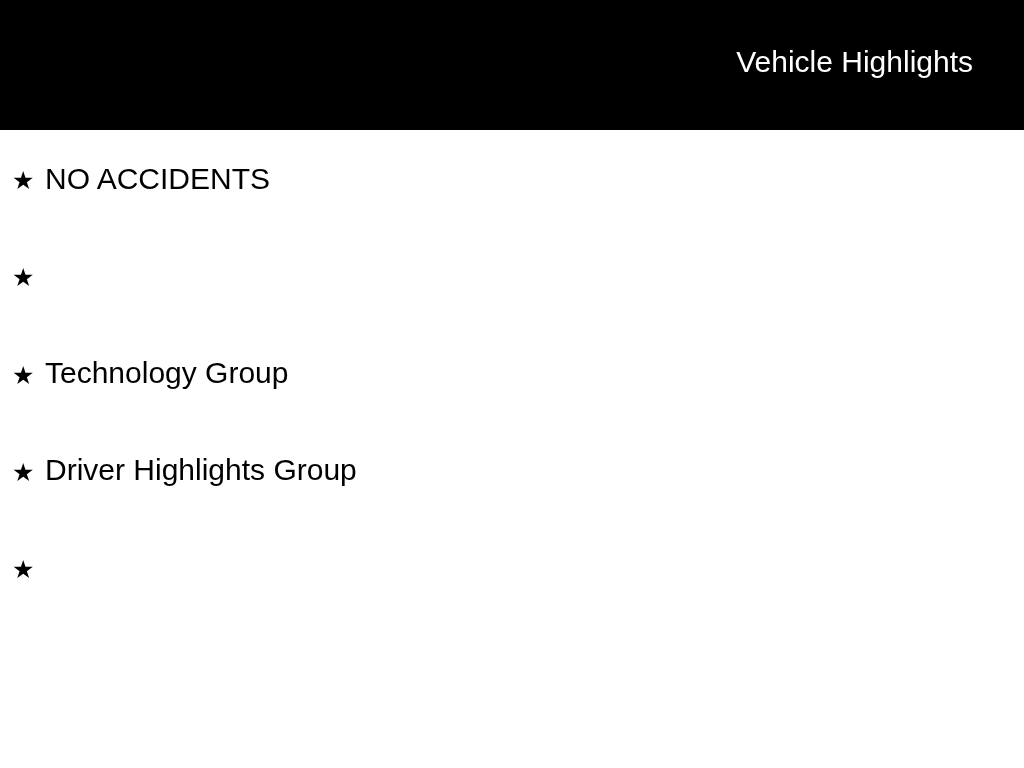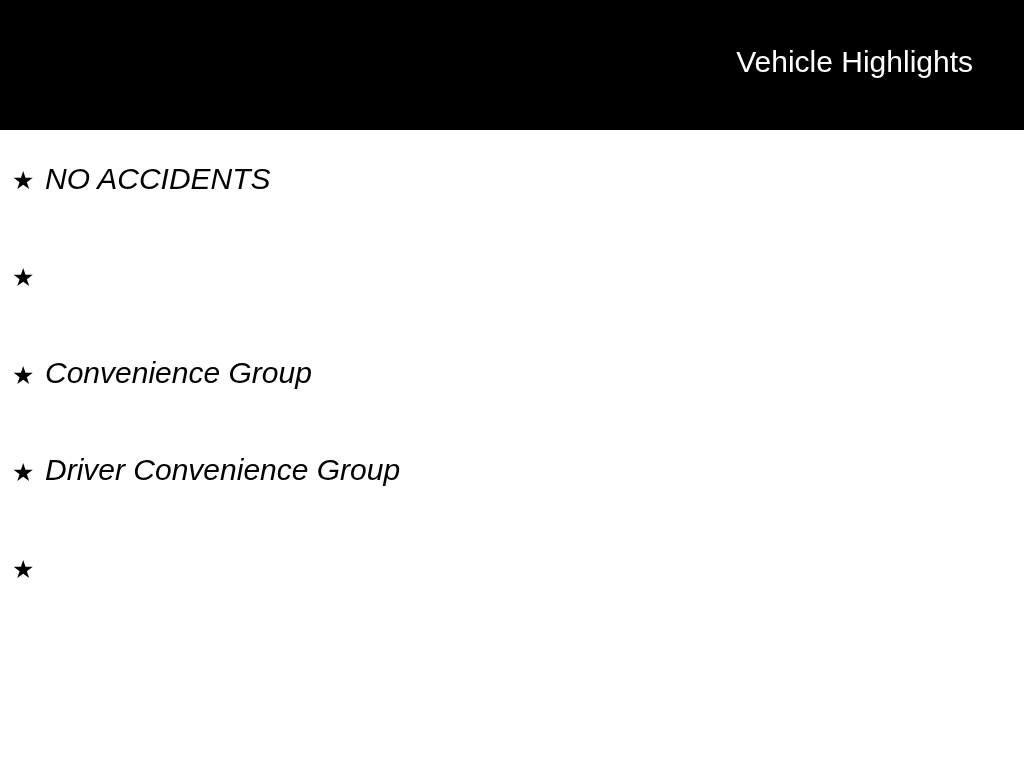--- a/index.html
+++ b/index.html
@@ -61,21 +61,20 @@
     font-size: 25px;
     line-height: 1;
     color: #000000;
     position: relative;
     top: 2px;
   }
   .highlight-label {
     font-size: 30px;
     color: #000000;
     white-space: nowrap;
-    font-style: italic;
   }
 </style>
 </head>
 <body>
 
 <div class="slide">
 
   <div class="header">
     <span class="header-title">Vehicle Highlights</span>
   </div>
@@ -83,24 +82,24 @@
   <ul class="highlight-list">
     <li class="highlight-item">
       <span class="star">★</span>
       <span class="highlight-label">NO ACCIDENTS</span>
     </li>
     <li class="highlight-item">
       <span class="star">★</span>
     </li>
     <li class="highlight-item">
       <span class="star">★</span>
-      <span class="highlight-label">Convenience Group</span>
+      <span class="highlight-label">Technology Group</span>
     </li>
     <li class="highlight-item">
       <span class="star">★</span>
-      <span class="highlight-label">Driver Convenience Group</span>
+      <span class="highlight-label">Driver Highlights Group</span>
     </li>
     <li class="highlight-item">
       <span class="star">★</span>
     </li>
   </ul>
 
 </div>
 
 </body></html>

